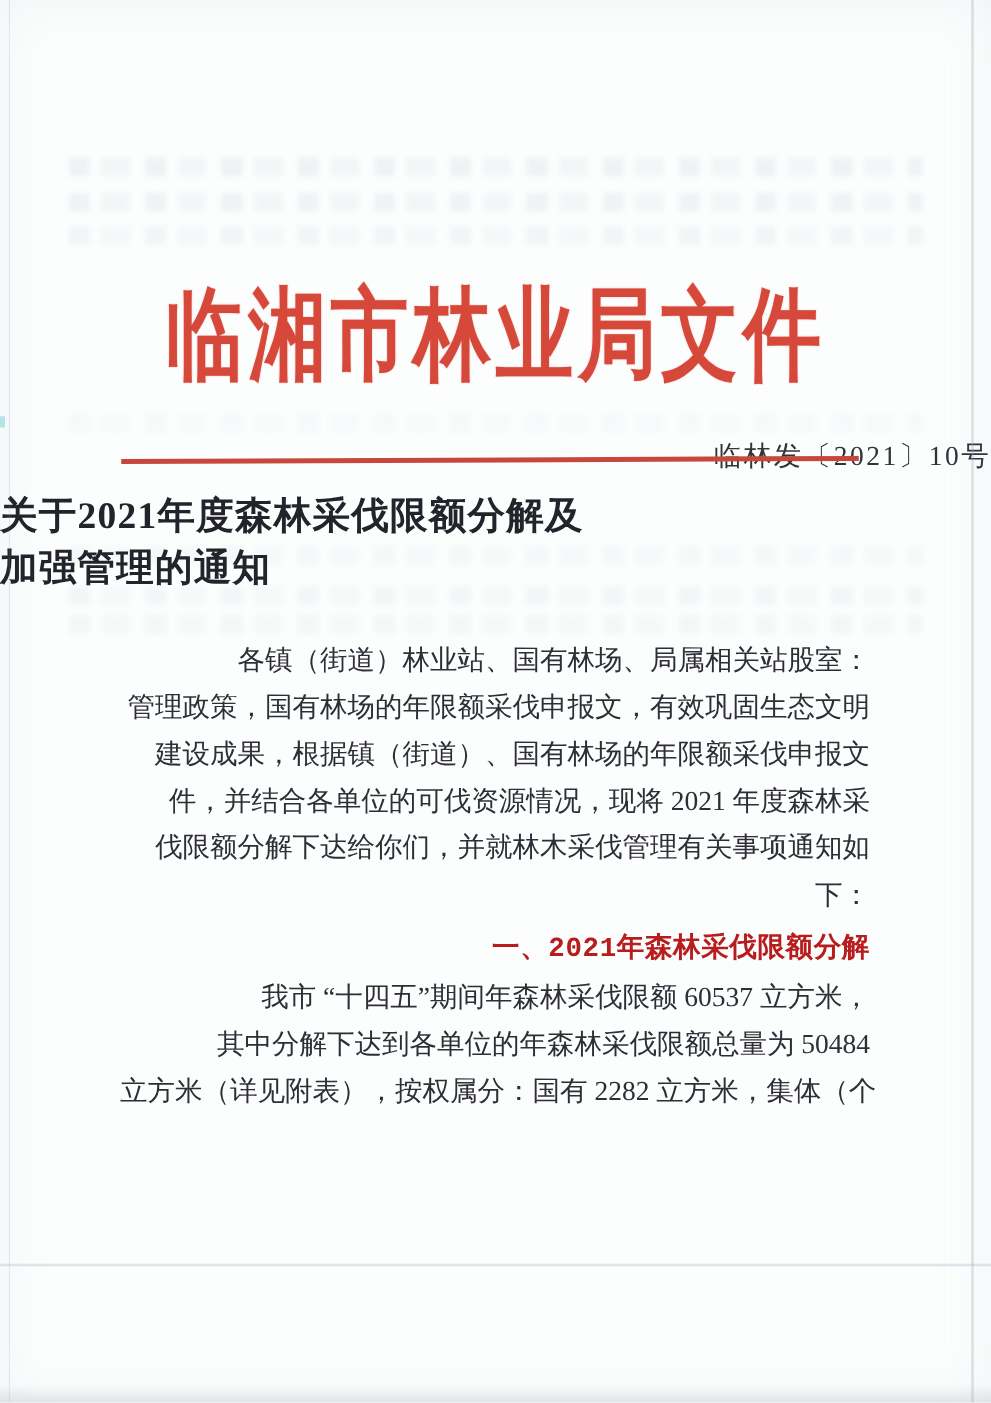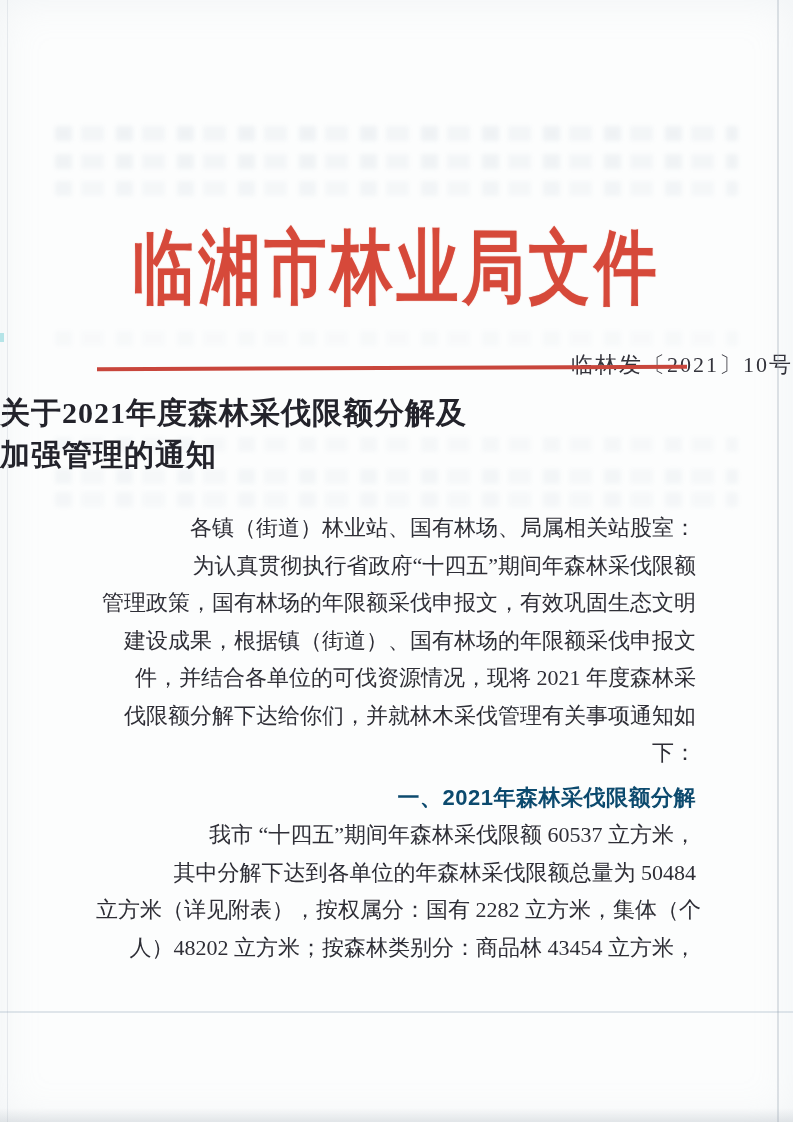--- a/index.html
+++ b/index.html
@@ -63,23 +63,23 @@
     top: 509px; left: 96px;
     width: 600px;
     font-size: 22px;
     line-height: 37.5px;
     color: var(--ink, #2e2e36);
     text-align: right;
   }
   .ln { white-space: nowrap; }
   .indent { padding-left: 44px; }
   .heading {
-    font-family: Liberation Sans, sans-serif;
+    font-family: Liberation Mono, monospace;
     font-weight: bold;
-    color: #0c4a6e;
+    color: #b91c1c;
     margin-top: 7px;
     letter-spacing: 0.5px;
   }
 
   
   .ghost {
     position: absolute; left: 55px; right: 55px; height: 15px;
     background: repeating-linear-gradient(90deg,
       rgba(135,158,178,.20) 0 17px, rgba(135,158,178,0) 17px 26px,
       rgba(135,158,178,.14) 26px 49px, rgba(135,158,178,0) 49px 61px);
@@ -131,31 +131,29 @@
   <div class="docnum">临林发〔2021〕10号</div>
   <div class="redline"></div>
 
   <div class="doctitle">
     <div>关于2021年度森林采伐限额分解及</div>
     <div>加强管理的通知</div>
   </div>
 
   <div class="bodyblock">
     <div class="ln">各镇（街道）林业站、国有林场、局属相关站股室：</div>
-    <div class="ln indent">为认真贯彻执行省政府“十四五”期间年森林采伐限额</div>
     <div class="ln">管理政策，国有林场的年限额采伐申报文，有效巩固生态文明</div>
     <div class="ln">建设成果，根据镇（街道）、国有林场的年限额采伐申报文</div>
     <div class="ln">件，并结合各单位的可伐资源情况，现将 2021 年度森林采</div>
     <div class="ln">伐限额分解下达给你们，并就林木采伐管理有关事项通知如</div>
     <div class="ln">下：</div>
     <div class="ln indent heading">一、2021年森林采伐限额分解</div>
     <div class="ln indent">我市 “十四五”期间年森林采伐限额 60537 立方米，</div>
     <div class="ln">其中分解下达到各单位的年森林采伐限额总量为 50484</div>
     <div class="ln">立方米（详见附表），按权属分：国有 2282 立方米，集体（个</div>
-    <div class="ln">人）48202 立方米；按森林类别分：商品林 43454 立方米，</div>
   </div>
 
   <div class="streak"></div>
   <div class="edge-right"></div>
   <div class="edge-left"></div>
   <div class="edge-bottom"></div>
   <div class="cyan-tick"></div>
 
 </div>
 

